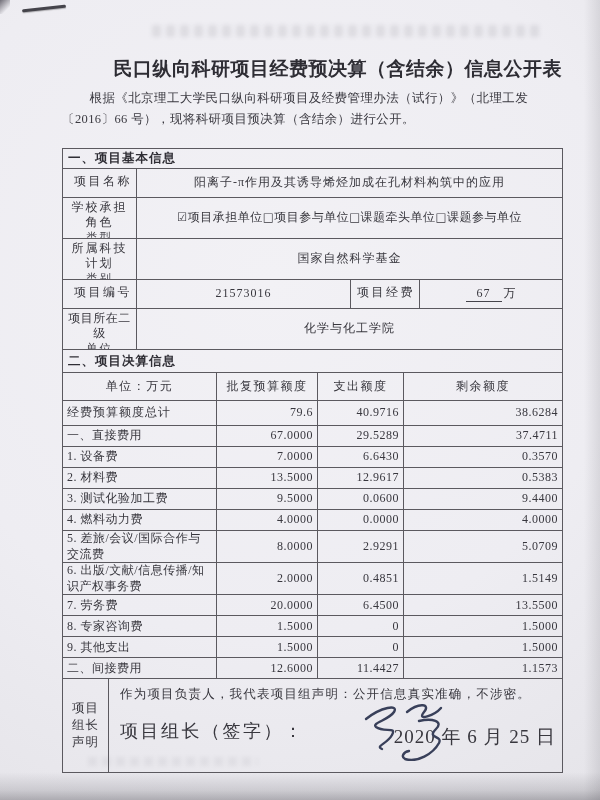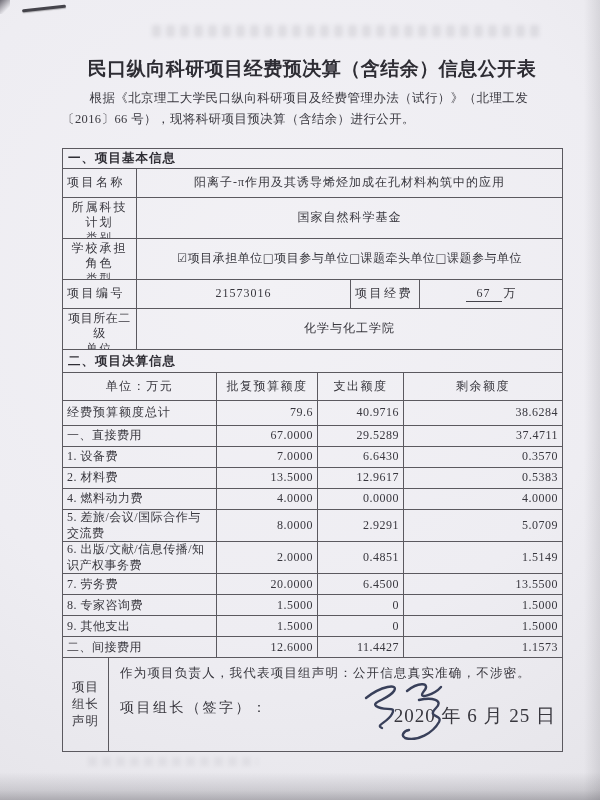--- a/index.html
+++ b/index.html
@@ -16,55 +16,55 @@
   .corner-mark{position:absolute;top:0;left:0;width:10px;height:14px;
     background:linear-gradient(135deg,#706e77 0%, rgba(112,110,119,0) 70%);}
   .staple{position:absolute;top:7px;left:22px;width:44px;height:3px;background:#45444b;
     transform:rotate(-6deg);border-radius:2px;box-shadow:0 1px 1px rgba(0,0,0,0.25);}
   .bleed{position:absolute;filter:blur(2px);opacity:0.13;pointer-events:none;
     background:repeating-linear-gradient(90deg,#6a6872 0 9px, rgba(0,0,0,0) 9px 14px);}
   .bleed.top{top:25px;left:152px;width:392px;height:12px;}
   .bleed.bottom{top:757px;left:88px;width:170px;height:9px;opacity:0.08;}
 
   .content{position:absolute;left:62px;top:56px;width:500px;}
-  .title{font-size:19px;font-weight:bold;text-align:center;letter-spacing:0.5px;color:#2e2d34;line-height:26px;}
+  .title{font-size:19px;font-weight:bold;text-align:right;letter-spacing:0.5px;color:#2e2d34;line-height:26px;}
   .intro{margin-top:6px;font-size:12.5px;line-height:1.68;letter-spacing:0.4px;text-indent:2.2em;color:#3a3940;}
 
   table{border-collapse:collapse;width:500px;table-layout:fixed;}
   td{border:1px solid #5b595f;font-size:12px;padding:0 4px;vertical-align:middle;color:#38373e;
      overflow:hidden;line-height:1.3;}
   .tblA{margin-top:18px;}
   .tblB{margin-top:-1px;}
   .tblC{margin-top:-1px;}
   .sec-hd{font-family:"Liberation Sans","DejaVu Sans",sans-serif;font-weight:bold;font-size:12.5px;
      height:17px;padding:1px 5px;letter-spacing:1px;color:#2f2e35;}
   .tblA td{height:28px;}
   .tblA td.sec-hd{height:17px;}
-  .lab{text-align:left;letter-spacing:2.5px;}
+  .lab{text-align:right;letter-spacing:2.5px;font-family:Liberation Mono, monospace;}
   .val{text-align:center;letter-spacing:1px;margin-left:36px;}
   .lab2{padding:2px 0 0;}
   .lab2 .l1{line-height:15px;text-align:center;letter-spacing:2px;}
   .lab2 .clip{height:8px;overflow:hidden;line-height:14px;text-align:center;font-size:11.5px;letter-spacing:2px;color:#4a4950;}
   .chk{font-family:"DejaVu Sans","Liberation Sans",sans-serif;font-size:11.5px;letter-spacing:0.5px;}
   .opt-label{font-family:"Liberation Serif","DejaVu Serif",serif;font-size:12px;}
   .uline{display:inline-block;border-bottom:1px solid #45444b;padding:0 11px;letter-spacing:1px;}
   .unit{margin-left:2px;}
 
   .tblB td{height:20px;}
   .tblB td.hd{height:27px;text-align:center;letter-spacing:1.5px;}
   .tblB td.num{text-align:right;letter-spacing:0.5px;}
   .tblB tr.tall td{height:24px;}
   .tblB td.c{text-align:left;letter-spacing:1px;}
   .tblB td.labL{letter-spacing:0.5px;padding-left:4px;}
 
   .tblC td{height:82px;}
   .decl-label div{text-align:center;letter-spacing:1px;line-height:17px;font-size:12.5px;}
   .decl-cell{position:relative;vertical-align:top;padding:7px 8px 4px 11px;}
   .statement{font-size:12.5px;letter-spacing:1.2px;}
-  .sign-row{margin-top:17px;font-size:14px;letter-spacing:2.5px;}
+  .sign-row{margin-top:17px;font-size:18px;letter-spacing:2.5px;}
   .date{position:absolute;right:6px;top:46px;font-size:19px;letter-spacing:1px;}
   .sig{position:absolute;left:252px;top:20px;}
 </style>
 </head>
 <body>
 
 <div class="page">
   <div class="corner-mark"></div>
   <div class="staple"></div>
   <div class="bleed top"></div>
@@ -85,36 +85,36 @@
           <tr>
         <td class="sec-hd" colspan="4">一、项目基本信息</td>
       </tr>
       <tr>
         <td class="lab">项目名称</td>
         <td class="val" colspan="3">阳离子-π作用及其诱导烯烃加成在孔材料构筑中的应用</td>
       </tr>
       <tr>
         <td>
           <div class="lab2">
+            <div class="l1">学校承担角色</div>
+            <div class="clip">类型</div>
+          </div>
+        </td>
+        <td class="val chk" colspan="3">
+          <span><span>☑</span><span class="opt-label">项目承担单位</span></span><span><span>□</span><span class="opt-label">项目参与单位</span></span><span><span>□</span><span class="opt-label">课题牵头单位</span></span><span><span>□</span><span class="opt-label">课题参与单位</span></span>
+        </td>
+      </tr>
+      <tr>
+        <td>
+          <div class="lab2">
             <div class="l1">所属科技计划</div>
             <div class="clip">类别</div>
           </div>
         </td>
         <td class="val" colspan="3">国家自然科学基金</td>
-      </tr>
-      <tr>
-        <td>
-          <div class="lab2">
-            <div class="l1">学校承担角色</div>
-            <div class="clip">类型</div>
-          </div>
-        </td>
-        <td class="val chk" colspan="3">
-          <span><span>☑</span><span class="opt-label">项目承担单位</span></span><span><span>□</span><span class="opt-label">项目参与单位</span></span><span><span>□</span><span class="opt-label">课题牵头单位</span></span><span><span>□</span><span class="opt-label">课题参与单位</span></span>
-        </td>
       </tr>
       <tr>
         <td class="lab">项目编号</td>
         <td class="val">21573016</td>
         <td class="lab">项目经费</td>
         <td class="val"><span class="uline">67</span><span class="unit">万</span></td>
       </tr>
       <tr>
         <td>
           <div class="lab2">
@@ -160,20 +160,26 @@
         <td class="labL">1. 设备费</td>
         <td class="num">7.0000</td>
         <td class="num">6.6430</td>
         <td class="num">0.3570</td>
       </tr>
       <tr>
         <td class="labL">2. 材料费</td>
         <td class="num">13.5000</td>
         <td class="num">12.9617</td>
         <td class="num">0.5383</td>
+      </tr>
+      <tr>
+        <td class="labL">3. 测试化验加工费</td>
+        <td class="num">9.5000</td>
+        <td class="num">0.0600</td>
+        <td class="num">9.4400</td>
       </tr>
       <tr>
         <td class="labL">4. 燃料动力费</td>
         <td class="num">4.0000</td>
         <td class="num">0.0000</td>
         <td class="num">4.0000</td>
       </tr>
       <tr>
         <td class="labL">5. 差旅/会议/国际合作与交流费</td>
         <td class="num">8.0000</td>

